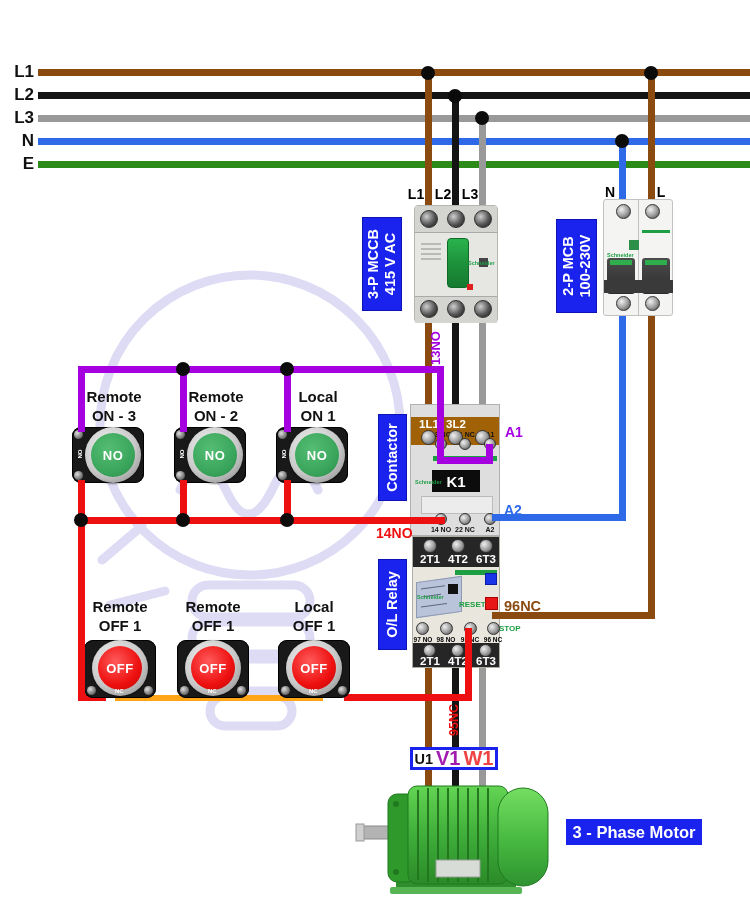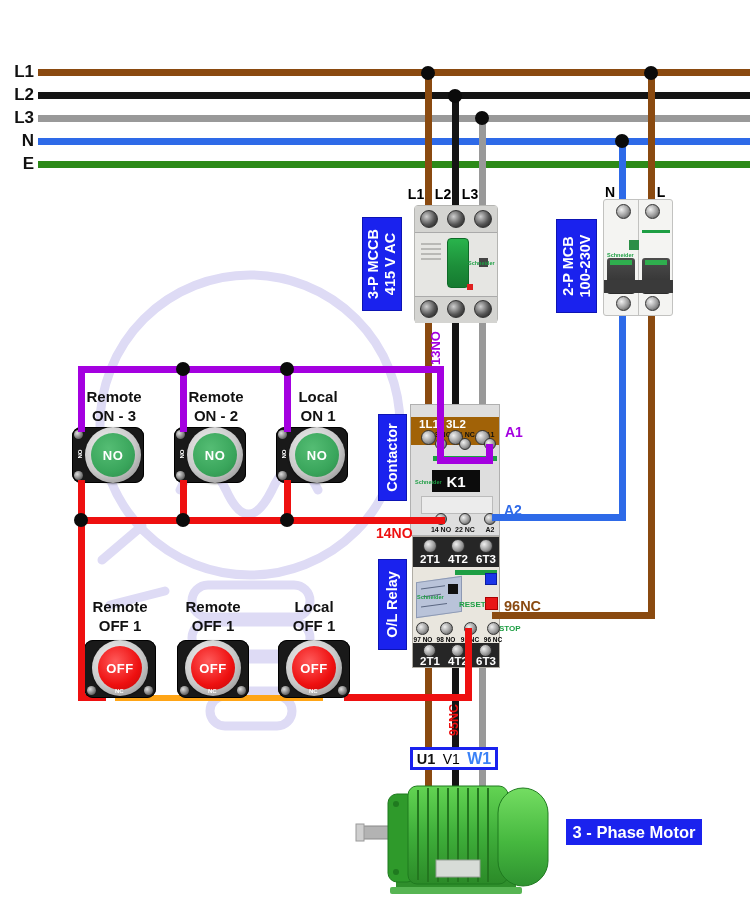--- a/index.html
+++ b/index.html
@@ -342,22 +342,22 @@
     <div class="pb-mini" style="left:3px;top:46px;"></div>
     <div class="pb-mini" style="left:60px;top:46px;"></div>
     <div class="pb-tag" style="left:31px;top:48px;">NC</div>
     <div class="pb-ring" style="left:8px;">
       <div class="pb-cap" style="background:radial-gradient(circle at 40% 35%, #ff5a5a, #ee1010 60%, #bb0808);">OFF</div>
     </div>
   </div>
 
   <div class="abs" style="left:410px;top:747px;width:88px;height:23px;background:#fff;border:3px solid #1a22ee;box-sizing:border-box;display:flex;align-items:center;justify-content:space-around;z-index:8;">
     <span style="font-weight:bold;font-size:14.5px;color:#111;">U1</span>
-    <span style="font-weight:normal;font-size:14px;color:#000000;">V1</span>
-    <span style="font-weight:bold;font-size:16px;color:#3b82f6;">W1</span>
+    <span style="font-weight:bold;font-size:20px;color:#a21caf;">V1</span>
+    <span style="font-weight:bold;font-size:20px;color:#ef4444;">W1</span>
   </div>
 
   <svg class="abs" style="left:352px;top:782px;z-index:4;" width="200" height="112" viewBox="0 0 200 112">
     <defs>
       <linearGradient id="mg1" x1="0" y1="0" x2="0" y2="1">
         <stop offset="0" stop-color="#63d453"></stop>
           <stop offset="0.5" stop-color="#3fae3a"></stop>
           <stop offset="1" stop-color="#2b8a28"></stop>
       </linearGradient>
       <linearGradient id="mg2" x1="0" y1="0" x2="0" y2="1">

